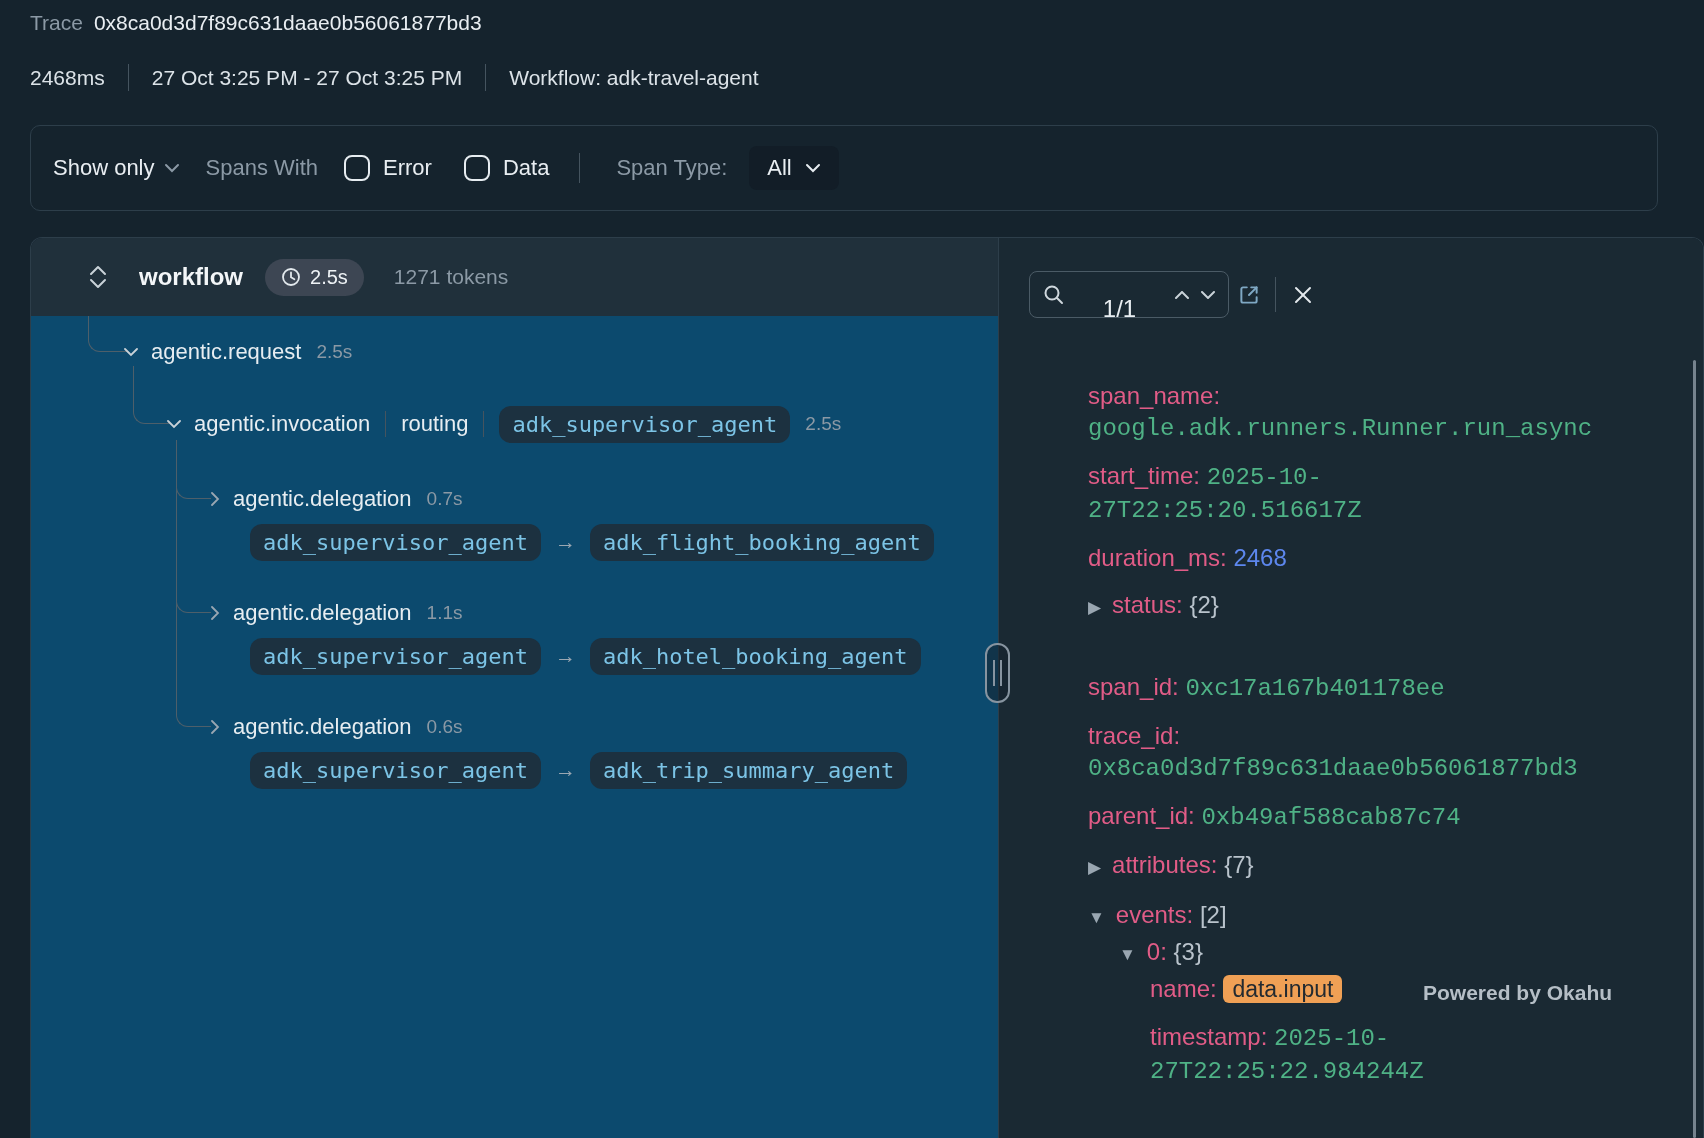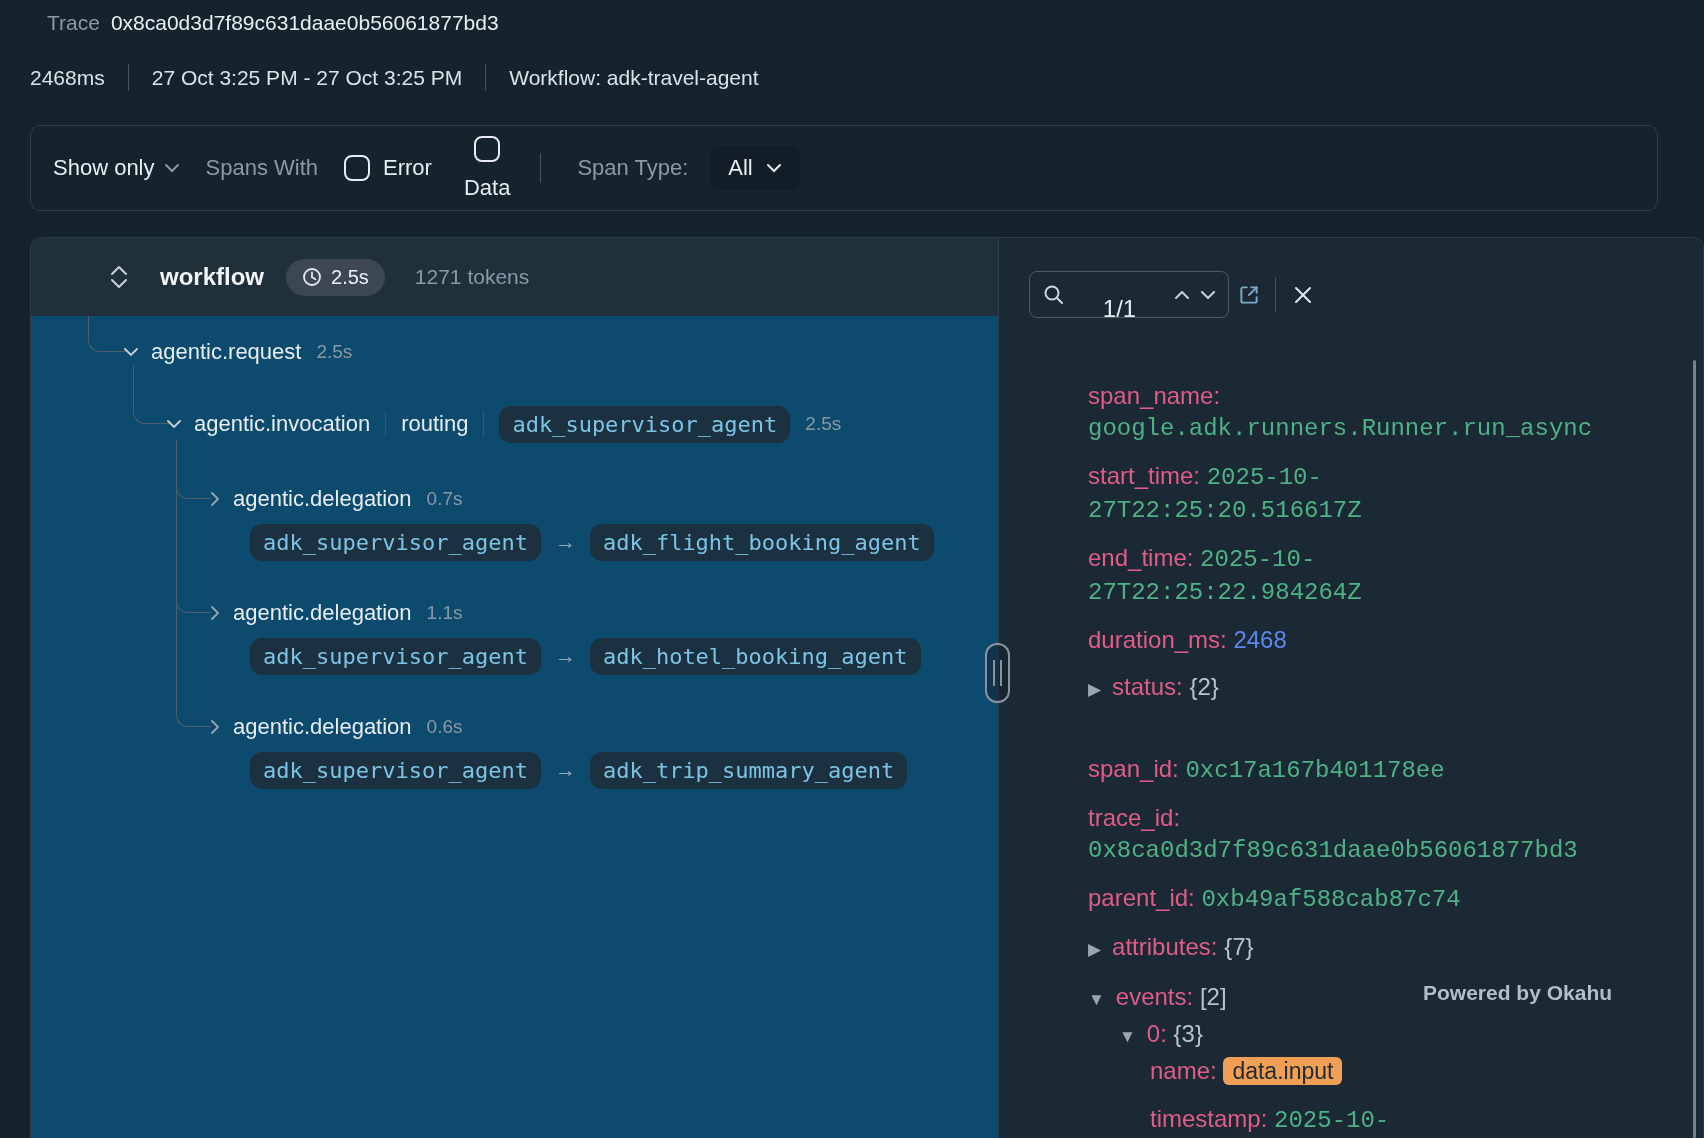--- a/index.html
+++ b/index.html
@@ -4,21 +4,21 @@
 <style>
   html,body{margin:0;padding:0;}
   body{
     width:1704px;height:1138px;overflow:hidden;position:relative;
     background:#15232d;color:#e9eef2;
     font-family:"Liberation Sans",sans-serif;
     -webkit-font-smoothing:antialiased;
   }
   svg{display:block;}
   
-  .trace-line{position:absolute;left:30px;top:11px;font-size:21px;display:flex;gap:11px;align-items:baseline;margin-left:17px;}
+  .trace-line{position:absolute;left:30px;top:11px;font-size:21px;display:flex;gap:11px;align-items:baseline;}
   .trace-label{color:#8b99a5;}
   .trace-id{color:#e9eef2;}
   .meta-line{position:absolute;left:30px;top:64px;font-size:21px;display:flex;align-items:center;color:#dce3e8;}
   .meta-div{width:1px;height:27px;background:#45545f;margin:0 23px;}
   
   .filter-bar{
     position:absolute;left:30px;top:125px;width:1628px;height:86px;
     border:1px solid #2d3e4a;border-radius:10px;
     display:flex;align-items:center;padding:0 22px;box-sizing:border-box;
     font-size:22px;
@@ -28,21 +28,21 @@
   .checkbox{width:26px;height:26px;border:2.5px solid #e6ecf0;border-radius:8px;box-sizing:border-box;}
   .fdivider{width:1px;height:30px;background:#45545f;}
   .select-all{display:flex;align-items:center;gap:13px;background:#121d27;border-radius:8px;padding:9px 18px;}
   
   .main-panel{
     position:absolute;left:30px;top:237px;right:0;bottom:0;
     border:1px solid #2d3e4a;border-bottom:none;border-radius:12px 12px 0 0;
     display:flex;overflow:hidden;background:#0f1e28;
   }
   .left-pane{width:967px;flex:none;display:flex;flex-direction:column;}
-  .pane-header{height:78px;flex:none;background:#20303b;display:flex;align-items:center;padding-left:78px;}
+  .pane-header{height:78px;flex:none;background:#20303b;display:flex;align-items:center;padding-left:57px;}
   .wf-title{margin-left:31px;font-size:24px;font-weight:bold;color:#f3f6f8;}
   .dur-pill{margin-left:22px;display:flex;align-items:center;gap:9px;background:#3d4653;border-radius:999px;padding:7px 16px;}
   .dur-pill span{font-size:20px;color:#eef2f5;}
   .tokens{margin-left:30px;font-size:21px;color:#8b99a5;}
   .tree{flex:1;position:relative;background:#0c4a6e;}
   .connector{position:absolute;border-left:1.5px solid #4e5f6a;border-bottom:1.5px solid #4e5f6a;border-bottom-left-radius:12px;}
   .vline{position:absolute;border-left:1.5px solid #4e5f6a;}
   .row{position:absolute;display:flex;align-items:center;height:32px;}
   .row-label{color:#e7edf1;font-size:22px;margin-left:13px;}
   .row-duration{color:#8b99a5;font-size:19px;margin-left:15px;}
@@ -101,21 +101,21 @@
     <span>Show only</span>
     <svg width="16" height="10" viewBox="0 0 16 10">
         <polyline points="2,2 8,8 14,2" fill="none" stroke="#8b99a5" stroke-width="2" stroke-linecap="round"></polyline>
       </svg>
   </div>
   <span class="muted" style="margin-left:26px;">Spans With</span>
   <div class="fgroup" style="gap:13px;margin-left:26px;">
     <span class="checkbox"></span>
     <span>Error</span>
   </div>
-  <div class="fgroup" style="gap:13px;margin-left:32px;flex-direction:column;">
+  <div class="fgroup" style="gap:13px;margin-left:32px;">
     <span class="checkbox"></span>
     <span>Data</span>
   </div>
   <span class="fdivider" style="margin-left:30px;"></span>
   <span class="muted" style="margin-left:36px;">Span Type:</span>
   <div class="select-all" style="margin-left:22px;">
     <span>All</span>
     <svg width="16" height="10" viewBox="0 0 16 10">
         <polyline points="2,2 8,8 14,2" fill="none" stroke="#e6ecf0" stroke-width="2" stroke-linecap="round"></polyline>
       </svg>
@@ -237,21 +237,20 @@
       <span class="hdr-div"></span>
       <svg width="20" height="20" viewBox="0 0 20 20">
           <line x1="3" y1="3" x2="17" y2="17" stroke="#e3e9ed" stroke-width="2" stroke-linecap="round"></line>
           <line x1="17" y1="3" x2="3" y2="17" stroke="#e3e9ed" stroke-width="2" stroke-linecap="round"></line>
         </svg>
     </div>
 
     <div class="json-content" id="json-content">
         <div class="json-row" style="padding-left: 0px;"><span class="j-key">span_name:</span> <span class="v-string">google.adk.runners.Runner.run_async</span></div>
         <div class="json-row" style="padding-left: 0px;"><span class="j-key">start_time:</span> <span class="v-string">2025-10-27T22:25:20.516617Z</span></div>
-        <div class="json-row" style="padding-left: 0px;"><span class="j-key">end_time:</span> <span class="v-string">2025-10-27T22:25:22.984264Z</span></div>
         <div class="json-row" style="padding-left: 0px;"><span class="j-key">duration_ms:</span> <span class="v-number">2468</span></div>
         <div class="json-row" style="padding-left: 0px;"><span class="j-arrow">▶</span><span class="j-key">status:</span> <span class="v-count">{2}</span></div>
         <div class="json-row" style="padding-left: 0px; margin-top: 48px;"><span class="j-key">span_id:</span> <span class="v-string">0xc17a167b401178ee</span></div>
         <div class="json-row" style="padding-left: 0px;"><span class="j-key">trace_id:</span> <span class="v-string">0x8ca0d3d7f89c631daae0b56061877bd3</span></div>
         <div class="json-row" style="padding-left: 0px;"><span class="j-key">parent_id:</span> <span class="v-string">0xb49af588cab87c74</span></div>
         <div class="json-row" style="padding-left: 0px;"><span class="j-arrow">▶</span><span class="j-key">attributes:</span> <span class="v-count">{7}</span></div>
         <div class="json-row" style="padding-left: 0px;"><span class="j-arrow">▼</span><span class="j-key">events:</span> <span class="v-count">[2]</span></div>
         <div class="json-row tight" style="padding-left: 31px;"><span class="j-arrow">▼</span><span class="j-key">0:</span> <span class="v-count">{3}</span></div>
         <div class="json-row tight" style="padding-left: 62px;"><span class="j-key">name:</span> <span class="v-highlight">data.input</span></div>
         <div class="json-row" style="padding-left: 62px;"><span class="j-key">timestamp:</span> <span class="v-string">2025-10-27T22:25:22.984244Z</span></div>

